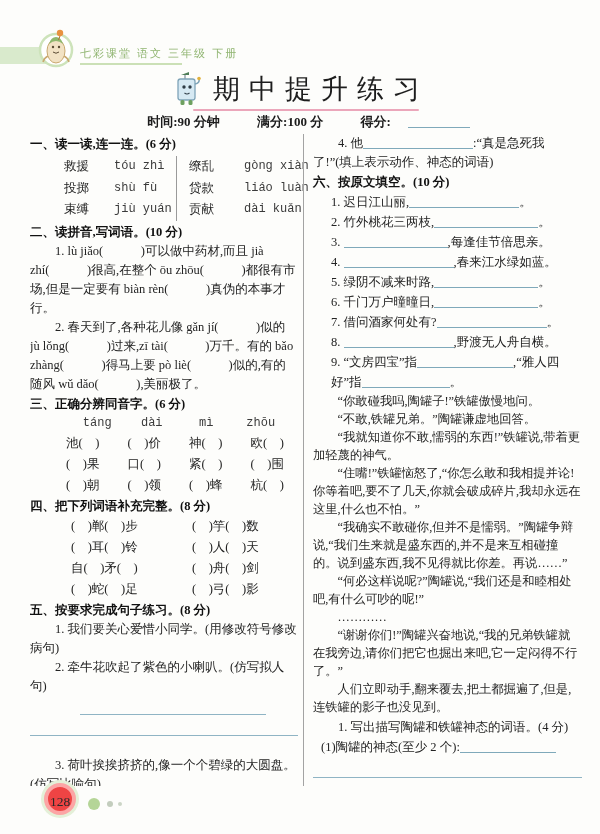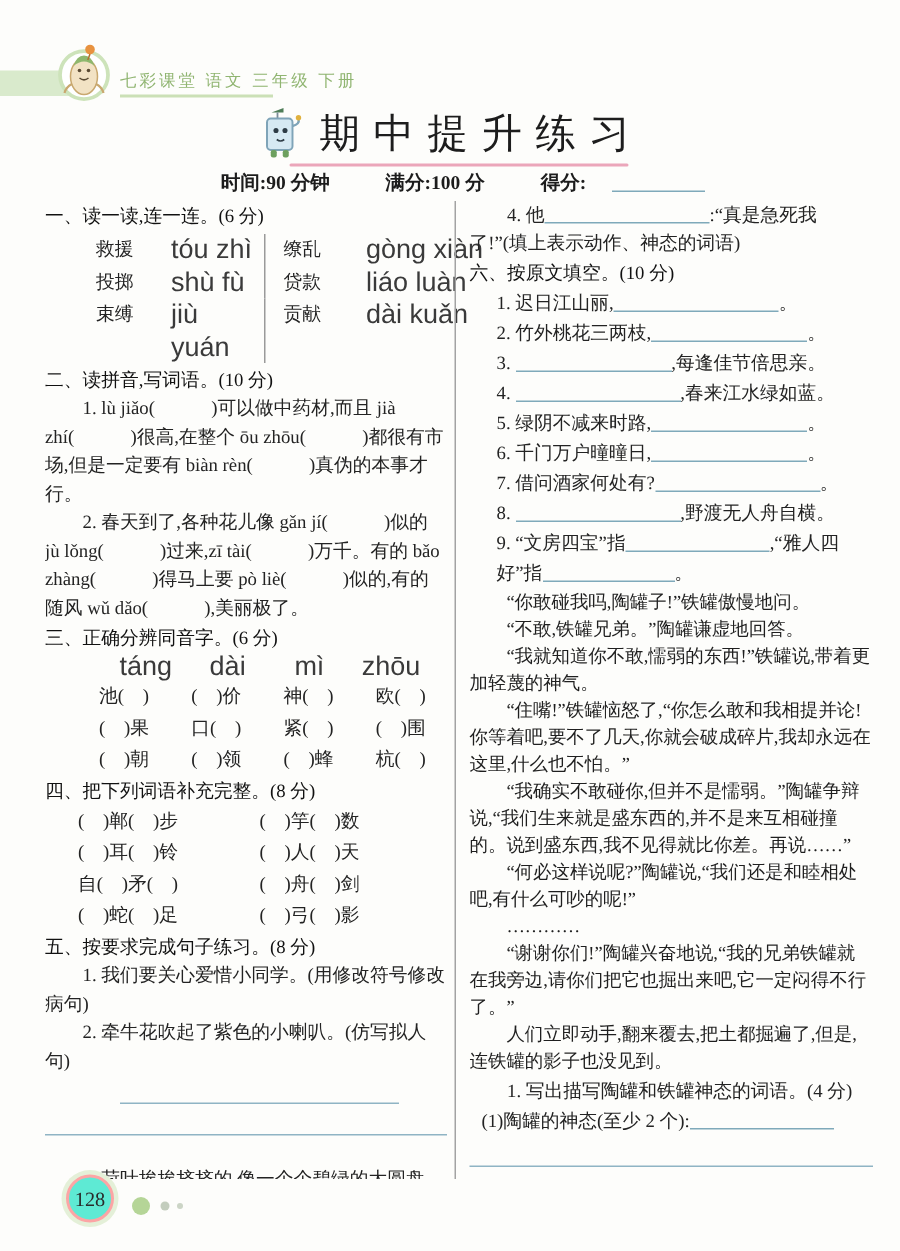--- a/index.html
+++ b/index.html
@@ -33,54 +33,54 @@
   .meta-row span.part { margin:0 17px; }
   .blank { display:inline-block; border-bottom:1.3px solid #7fa9ba; height:13px; vertical-align:-2px; }
   .score-blank { width:62px; }
 
   
   .columns { position:absolute; top:134px; left:30px; width:552px; height:652px; display:flex; overflow:hidden; }
   .col { width:273px; font-size:12.5px; line-height:19px; }
   .col-left { padding-right:5px; }
   .col-right { border-left:1px solid #a3a3a3; padding-left:9px; width:279px; }
 
-  .sec-title { font-weight:normal; font-size:12.5px; line-height:20px; color:#111; }
+  .sec-title { font-weight:bold; font-size:12.5px; line-height:20px; color:#111; }
   p.indent { text-indent:2em; }
 
   
   .s1-table { display:grid; grid-template-columns:50px 62px 68px 86px; padding-left:34px; margin:2px 0 1px; }
   .s1-table .cell { line-height:21.5px; }
   .s1-table .grp2 { border-left:1px solid #9a9a9a; padding-left:12px; }
-  .pinyin { font-family:Liberation Sans, sans-serif; font-size:18px; color:#3a3a3a; }
+  .pinyin { font-family:Liberation Mono, monospace; font-size:12px; color:#3a3a3a; }
 
   
   .s3-pinyin { display:grid; grid-template-columns:repeat(4,1fr); padding-left:40px; padding-right:10px; }
   .s3-pinyin span { text-align:center; line-height:19px; }
   .s3-rows { display:grid; grid-template-columns:repeat(4,1fr); padding-left:22px; }
   .s3-rows span { text-align:center; line-height:21px; white-space:nowrap; }
 
   
   .s4-rows { display:grid; grid-template-columns:1fr 1fr; padding-left:22px; padding-right:4px; }
-  .s4-rows span { line-height:21px; white-space:nowrap; }
+  .s4-rows span { line-height:21px; white-space:nowrap;margin-left:19px; }
 
   
   .ans-line-short { margin-left:50px; width:186px; border-bottom:1px solid #8fb4c4; height:19px; }
   .ans-line-full  { width:100%; border-bottom:1px solid #8fb4c4; height:21px; }
 
   
   .s6-item { padding-left:18px; line-height:20px; }
   .w110 { width:110px; } .w104 { width:104px; } .w96 { width:96px; } .w88 { width:88px; }
 
   
   p.passage { text-indent:2em; line-height:18px; font-size:12.3px; color:#1f1f1f; }
   .q-sub { padding-left:8px; line-height:20px; }
 
   
   .page-num-circle { position:absolute; left:44px; top:783px; width:32px; height:32px;
-    border:2px solid #fca5a5; border-radius:50%; background:#5eead4;
+    border:4px solid #fca5a5; border-radius:50%; background:#ef4444;
     box-shadow:0 0 0 3px #e4f0d8; text-align:center; line-height:30px; font-size:13.5px; color:#2a2a2a; }
   .dot { position:absolute; border-radius:50%; }
   .dot-1 { left:88px; top:798px; width:12px; height:12px; background:#b5d597; }
   .dot-2 { left:107px; top:801px; width:6px; height:6px; background:#c3cdbd; }
   .dot-3 { left:118px; top:802px; width:4px; height:4px; background:#ccd5c6; }
 </style>
 </head>
 <body>
 
 <div class="page">

